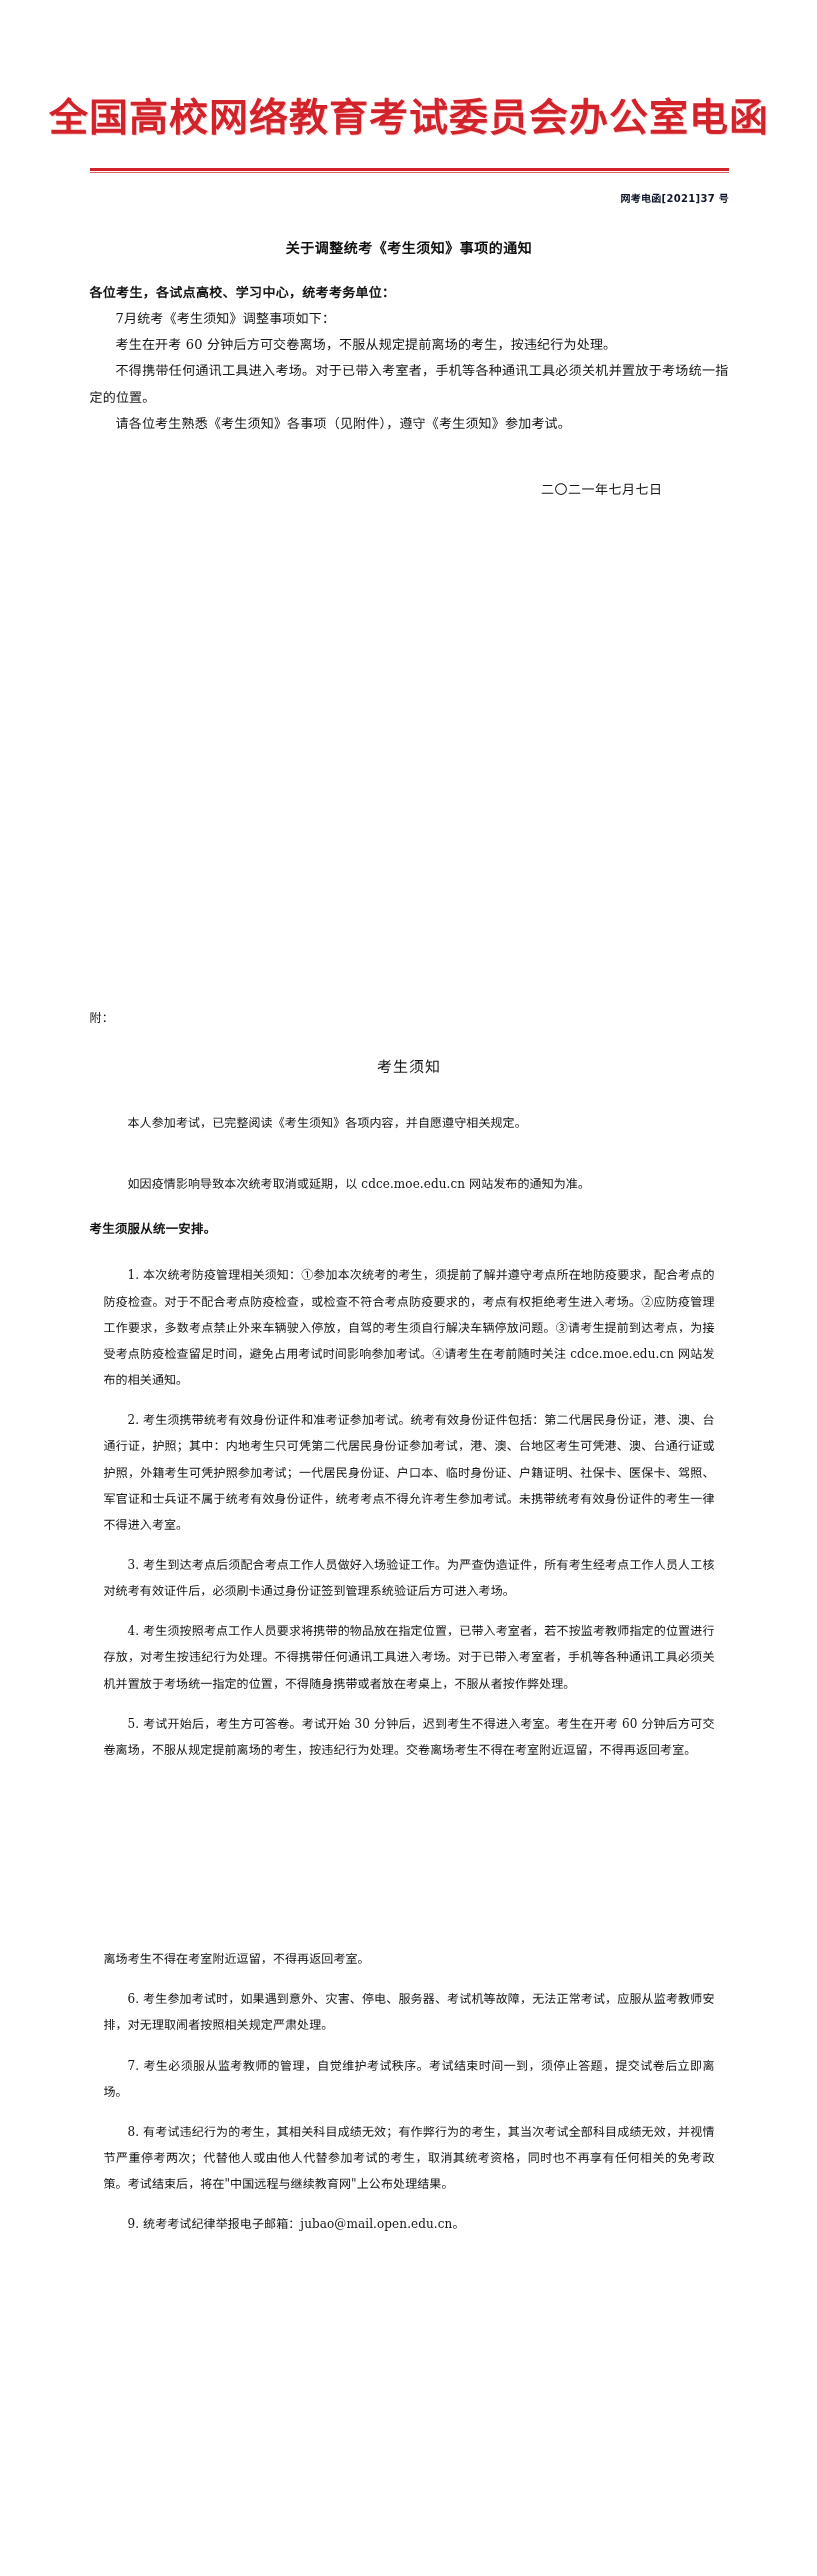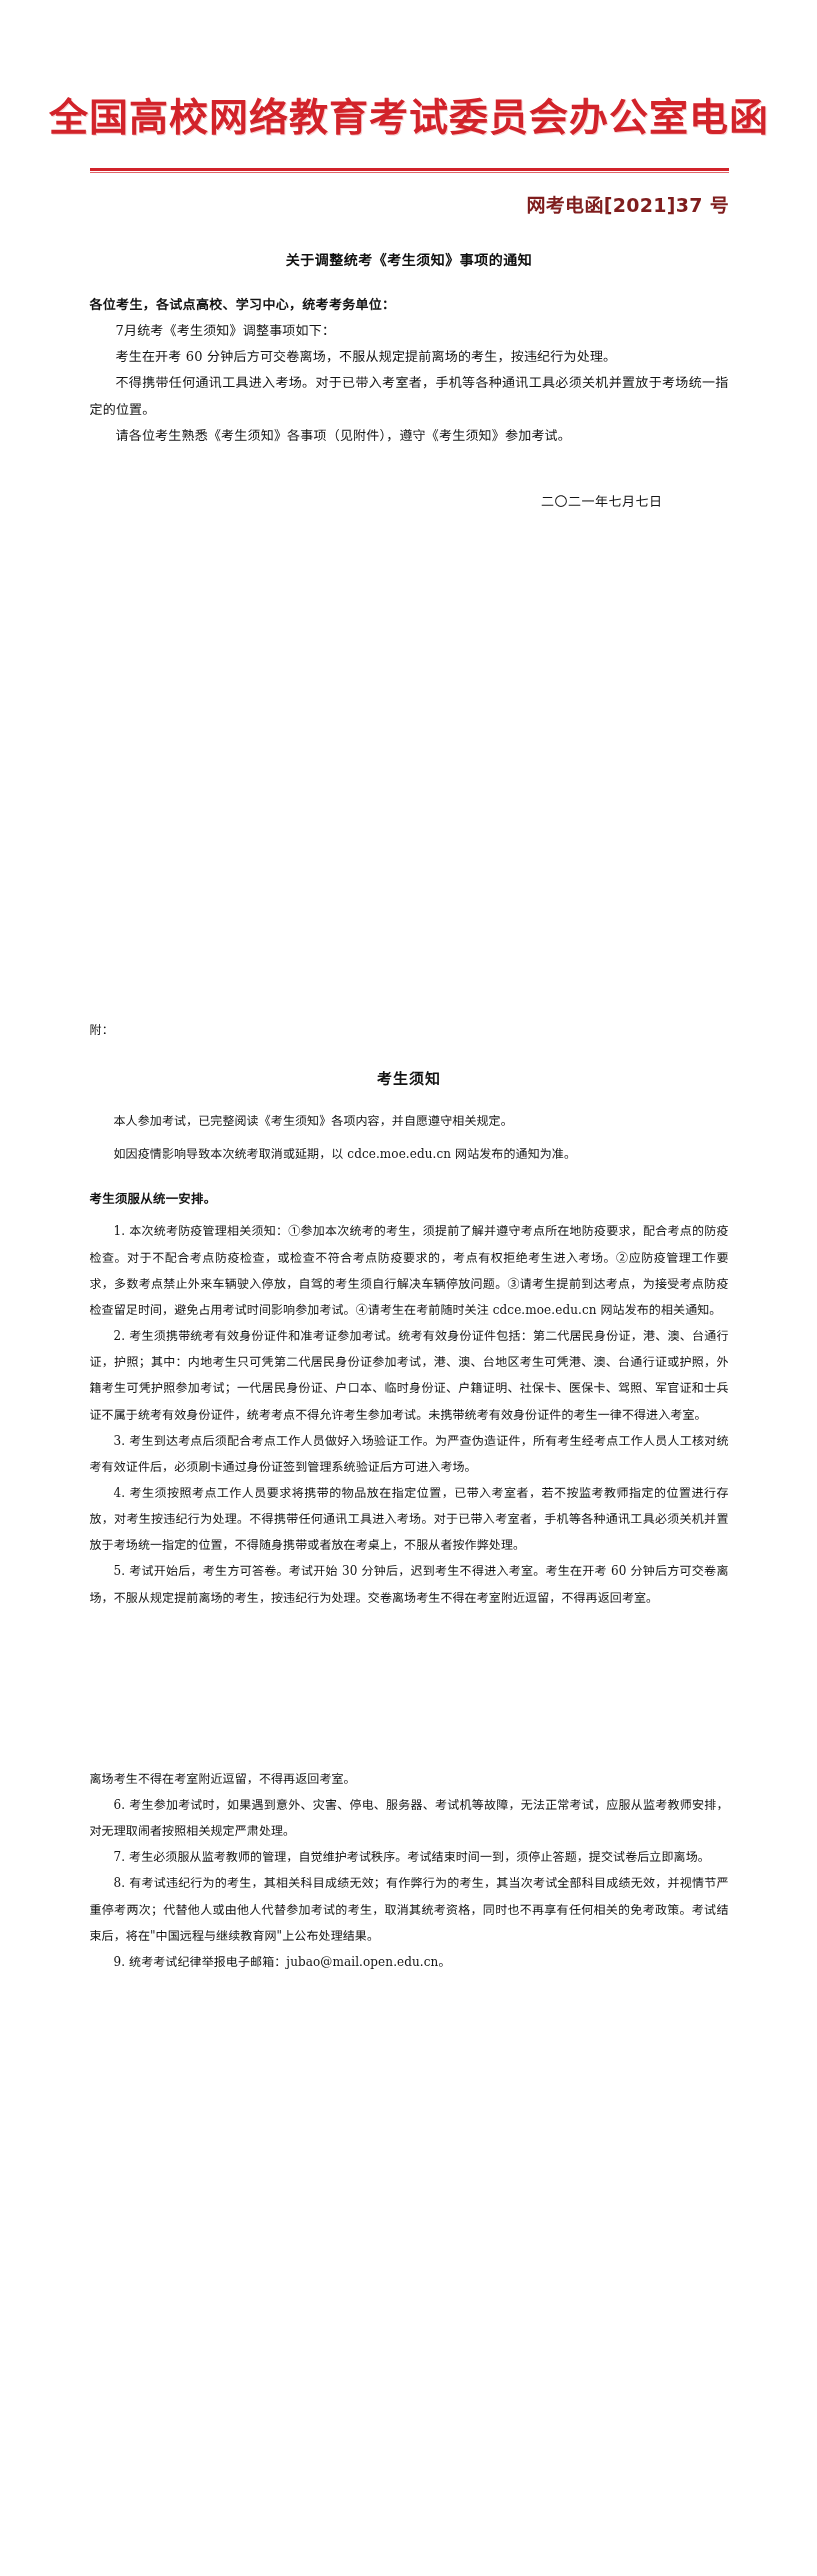--- a/index.html
+++ b/index.html
@@ -56,23 +56,23 @@
 
   
   .docnum-row {
     margin-top: 17.5px;
     padding-right: 89px;
     text-align: right;
   }
   .docnum {
     font-family: "DejaVu Sans", "Liberation Sans", sans-serif;
     font-weight: 700;
-    font-size: 19px;
-    letter-spacing: 0.3px;
-    color: #7f1d1d;
+    font-size: 10px;
+    letter-spacing: 0.3px;
+    color: #0f172a;
   }
 
   
   .main-title {
     margin-top: 32px;
     text-align: center;
     font-family: "DejaVu Sans", "Liberation Sans", sans-serif;
     font-weight: 700;
     font-size: 14px;
     letter-spacing: 0.5px;
@@ -123,30 +123,30 @@
     margin: 0 auto;
     width: 639px;
     font-size: 12px;
     line-height: 1.8;
     letter-spacing: 0.3px;
   }
   .attach-title {
     margin-top: 25px;
     text-align: center;
     font-family: "DejaVu Sans", "Liberation Sans", sans-serif;
-    font-weight: 700;
+    font-weight: 400;
     font-size: 15px;
     letter-spacing: 1px;
   }
   .attach-body {
     margin: 0 auto;
     width: 639px;
   }
   p.attach-para {
-    margin: 0;
+    margin: 14px;
     font-size: 12px;
     line-height: 2.18;
     text-indent: 2em;
     text-align: justify;
     text-justify: inter-ideograph;
     letter-spacing: 0.1px;
   }
   p.attach-para.no-indent {
     text-indent: 0;
   }

